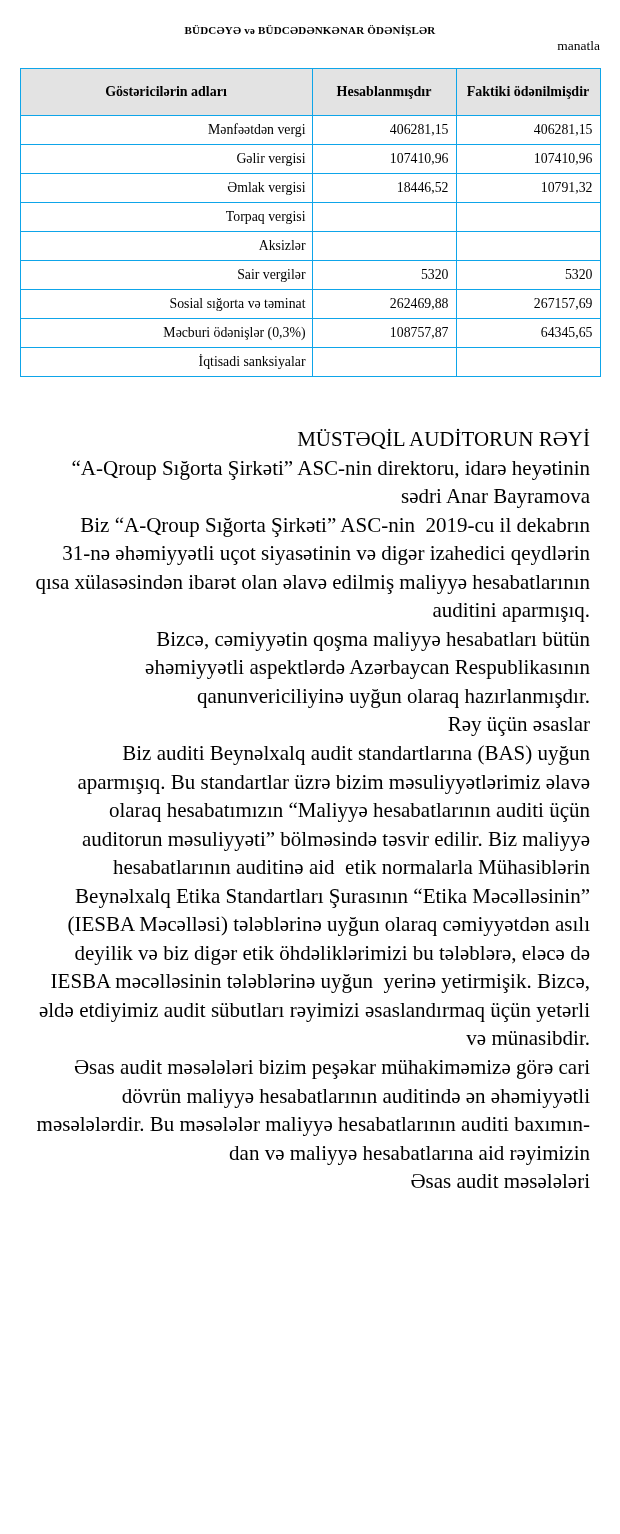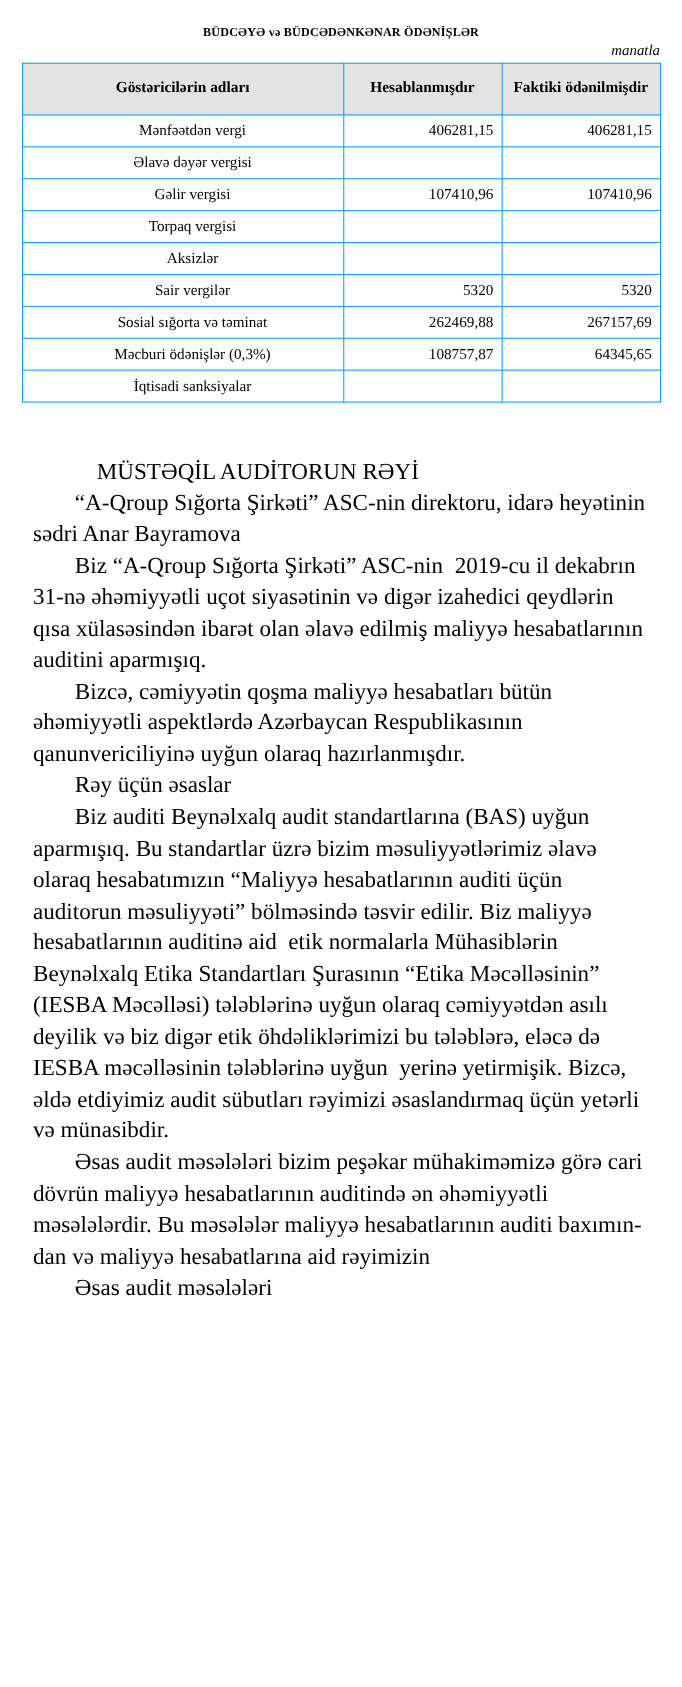--- a/index.html
+++ b/index.html
@@ -27,24 +27,23 @@
     text-align: center;
     font-family: "Liberation Serif", serif;
     font-weight: bold;
     font-size: 11px;
     letter-spacing: 0.2px;
     padding-top: 24px;
     padding-bottom: 2px;
   }
   .unit-line {
     text-align: right;
-    font-style: italic;
     font-size: 13.5px;
     padding-right: 20px;
-    padding-bottom: 3px;
+    padding-bottom: 14px;
   }
   table.fin {
     border-collapse: collapse;
     width: 580px;
     margin: 0 auto;
     table-layout: fixed;
     background: #fff;
   }
   table.fin th, table.fin td {
     border: 1px solid #0ea5e9;
@@ -55,40 +54,40 @@
   }
   table.fin thead th {
     background: #e3e3e3;
     text-align: center;
     font-weight: bold;
     font-size: 14px;
     padding: 6px 4px;
     height: 34px;
   }
   table.fin td.label {
-    text-align: center;
+    text-align: right;
     padding-left: 24px;
     height: 22px;
   }
   table.fin td.num {
     text-align: right;
     padding-right: 7px;
   }
   col.c1 { width: 292px; }
   col.c2 { width: 144px; }
   col.c3 { width: 144px; }
 
   
   .body-text {
     margin: 0 auto;
     width: 560px;
     padding-top: 48px;
     font-size: 21px;
     line-height: 1.36;
-    text-align: left;
+    text-align: right;
   }
   .body-text p {
     margin: 0;
     text-indent: 38px;
     white-space: pre-wrap;
   }
   .body-text p.center-head {
     text-indent: 58px;
   }
 </style>
@@ -113,28 +112,28 @@
         <th>Faktiki ödənilmişdir</th>
       </tr>
     </thead>
     <tbody>
       <tr>
         <td class="label">Mənfəətdən  vergi</td>
         <td class="num">406281,15</td>
         <td class="num">406281,15</td>
       </tr>
       <tr>
-        <td class="label">Əlavə dəyər vergisi</td>
-        <td class="num"></td>
-        <td class="num"></td>
-      </tr>
-      <tr>
         <td class="label">Gəlir vergisi</td>
         <td class="num">107410,96</td>
         <td class="num">107410,96</td>
+      </tr>
+      <tr>
+        <td class="label">Əmlak vergisi</td>
+        <td class="num">18446,52</td>
+        <td class="num">10791,32</td>
       </tr>
       <tr>
         <td class="label">Torpaq vergisi</td>
         <td class="num"></td>
         <td class="num"></td>
       </tr>
       <tr>
         <td class="label">Aksizlər</td>
         <td class="num"></td>
         <td class="num"></td>

